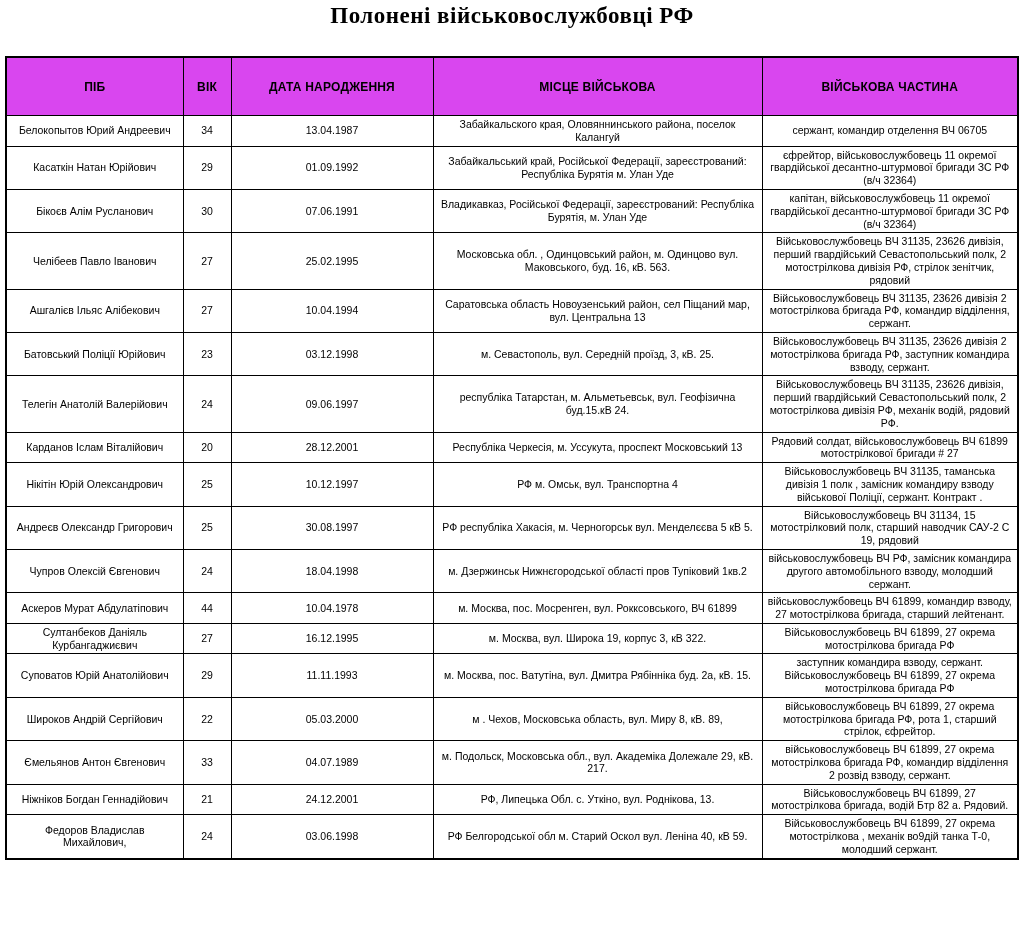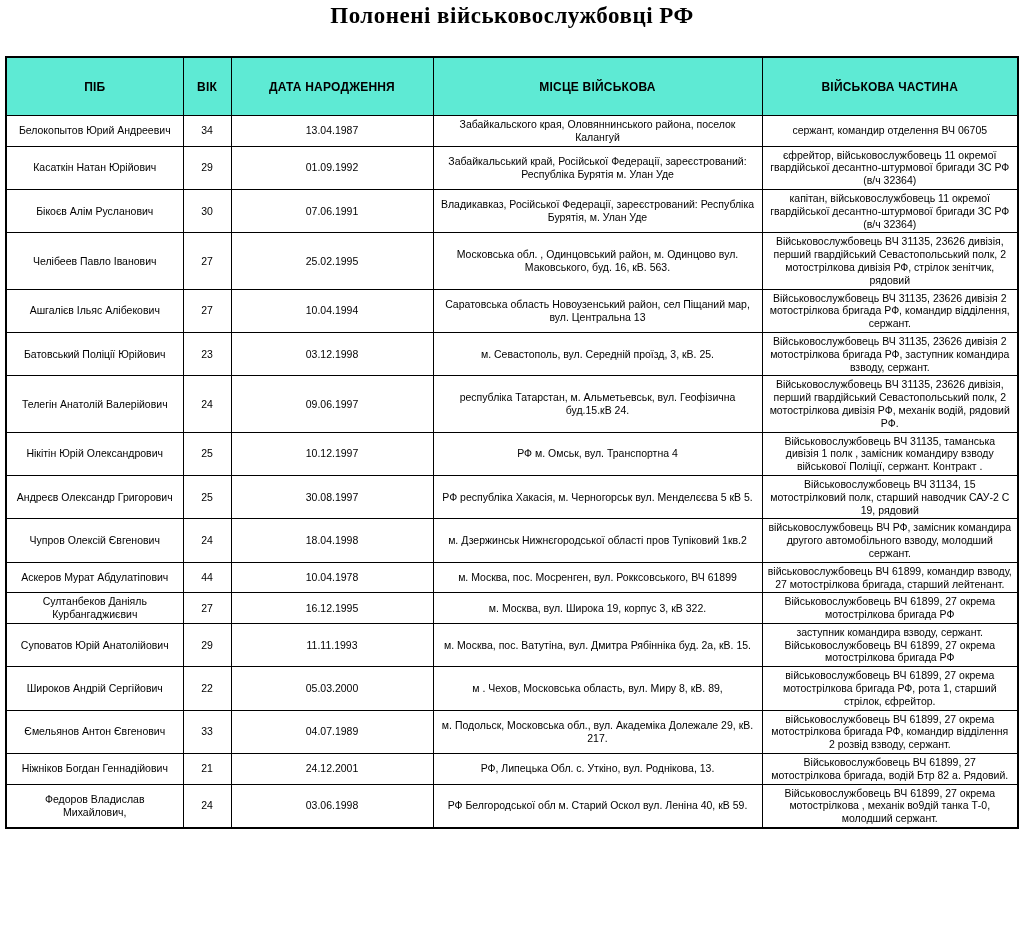--- a/index.html
+++ b/index.html
@@ -30,21 +30,21 @@
     margin: 27px auto 0 auto;
     border: 2px solid #000000;
   }
   .pow-table th, .pow-table td {
     border: 1px solid #000000;
     vertical-align: middle;
     text-align: center;
     overflow: hidden;
   }
   .pow-table thead th {
-    background: #5eead4;
+    background: #d946ef;
     height: 55px;
     font-size: 12px;
     font-weight: bold;
     letter-spacing: 0.2px;
   }
   .pow-table tbody td {
     font-size: 10.5px;
     line-height: 1.22;
     padding: 2px 5px;
   }
@@ -122,20 +122,27 @@
     <td class="cell-unit">Військовослужбовець ВЧ 31135, 23626 дивізія 2 мотострілкова бригада РФ, заступник командира взводу, сержант.</td>
   </tr>
         <tr>
     <td class="cell-name">Телегін Анатолій Валерійович</td>
     <td class="cell-age">24</td>
     <td class="cell-dob">09.06.1997</td>
     <td class="cell-birthplace">республіка Татарстан, м. Альметьевськ, вул. Геофізична буд.15.кВ 24.</td>
     <td class="cell-unit">Військовослужбовець ВЧ 31135, 23626 дивізія, перший гвардійський Севастопольський полк, 2 мотострілкова дивізія РФ, механік водій, рядовий РФ.</td>
   </tr>
         <tr>
+    <td class="cell-name">Карданов Іслам Віталійович</td>
+    <td class="cell-age">20</td>
+    <td class="cell-dob">28.12.2001</td>
+    <td class="cell-birthplace">Республіка Черкесія, м. Уссукута, проспект Московський 13</td>
+    <td class="cell-unit">Рядовий солдат, військовослужбовець ВЧ 61899 мотострілкової бригади # 27</td>
+  </tr>
+        <tr>
     <td class="cell-name">Нікітін Юрій Олександрович</td>
     <td class="cell-age">25</td>
     <td class="cell-dob">10.12.1997</td>
     <td class="cell-birthplace">РФ м. Омськ, вул. Транспортна 4</td>
     <td class="cell-unit">Військовослужбовець ВЧ 31135, таманська дивізія 1 полк , замісник командиру взводу військової Поліції, сержант. Контракт .</td>
   </tr>
         <tr>
     <td class="cell-name">Андреєв Олександр Григорович</td>
     <td class="cell-age">25</td>
     <td class="cell-dob">30.08.1997</td>

